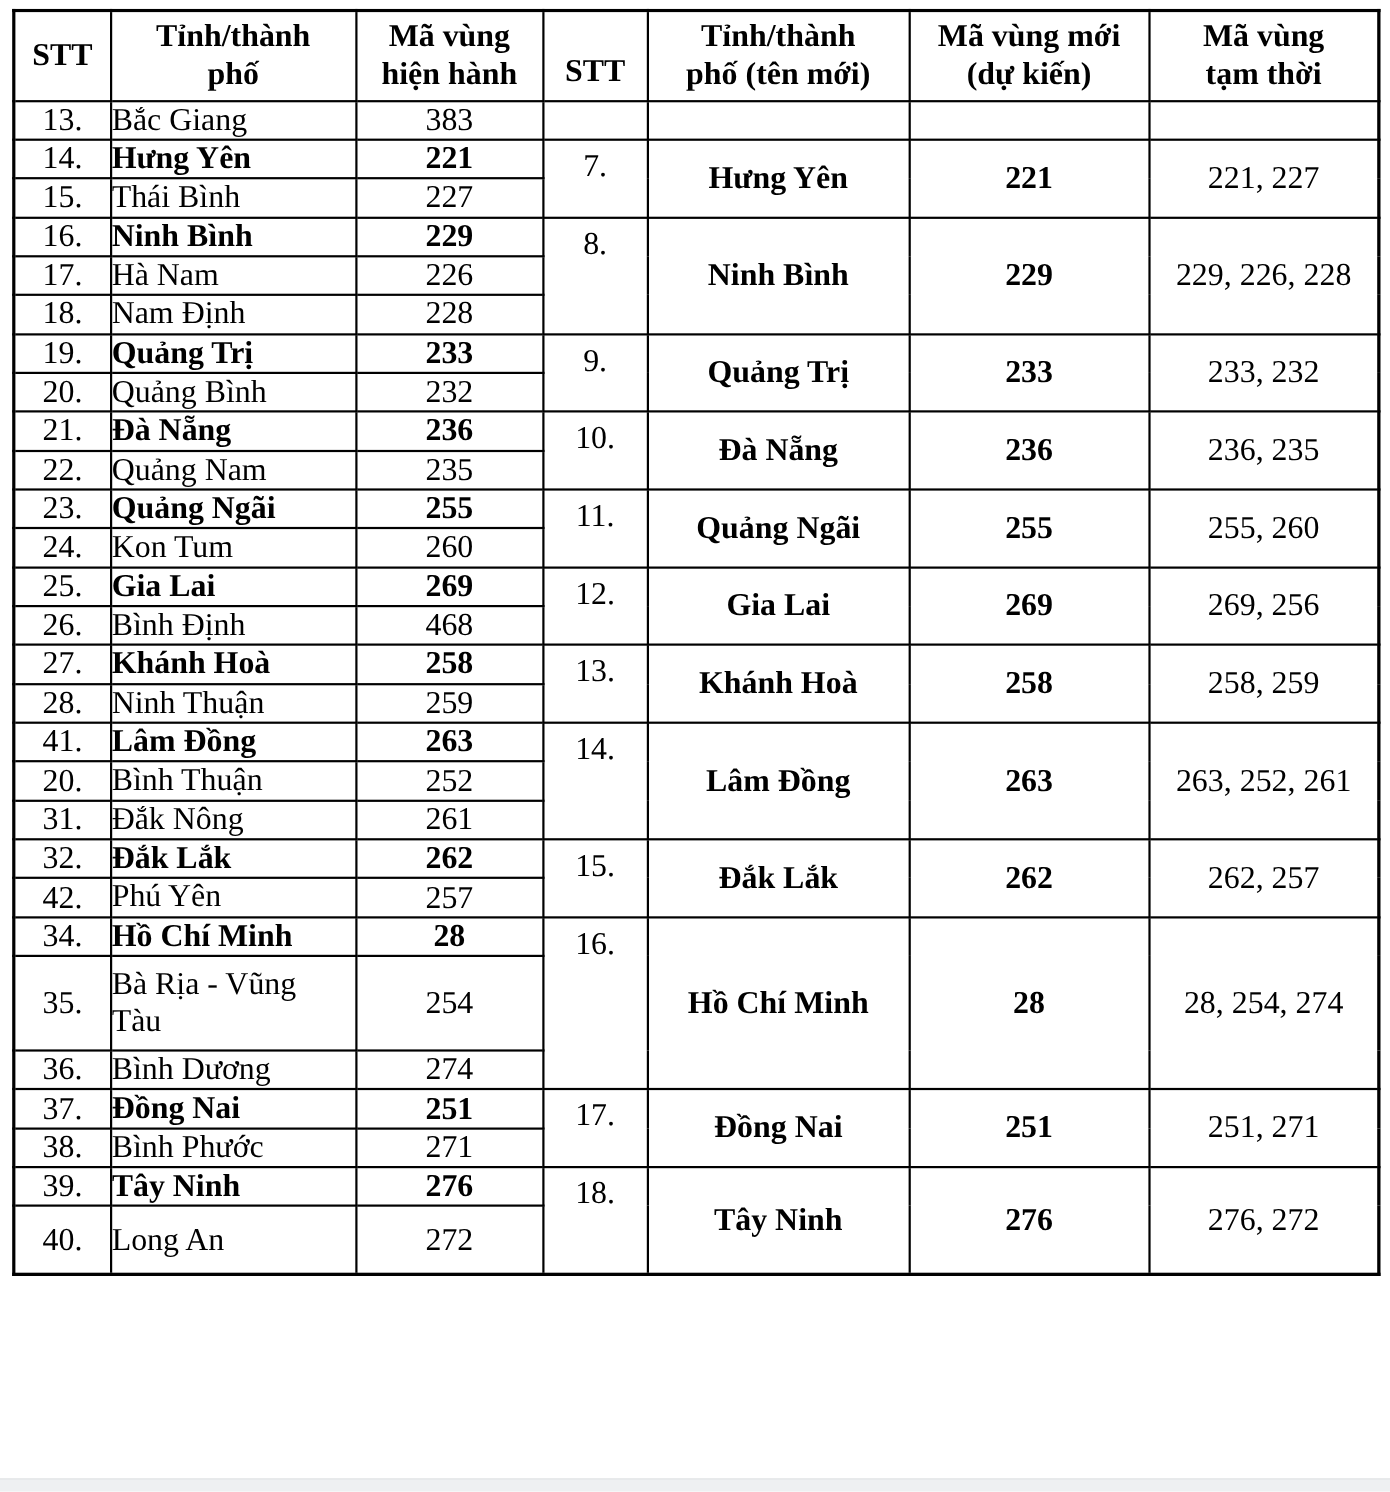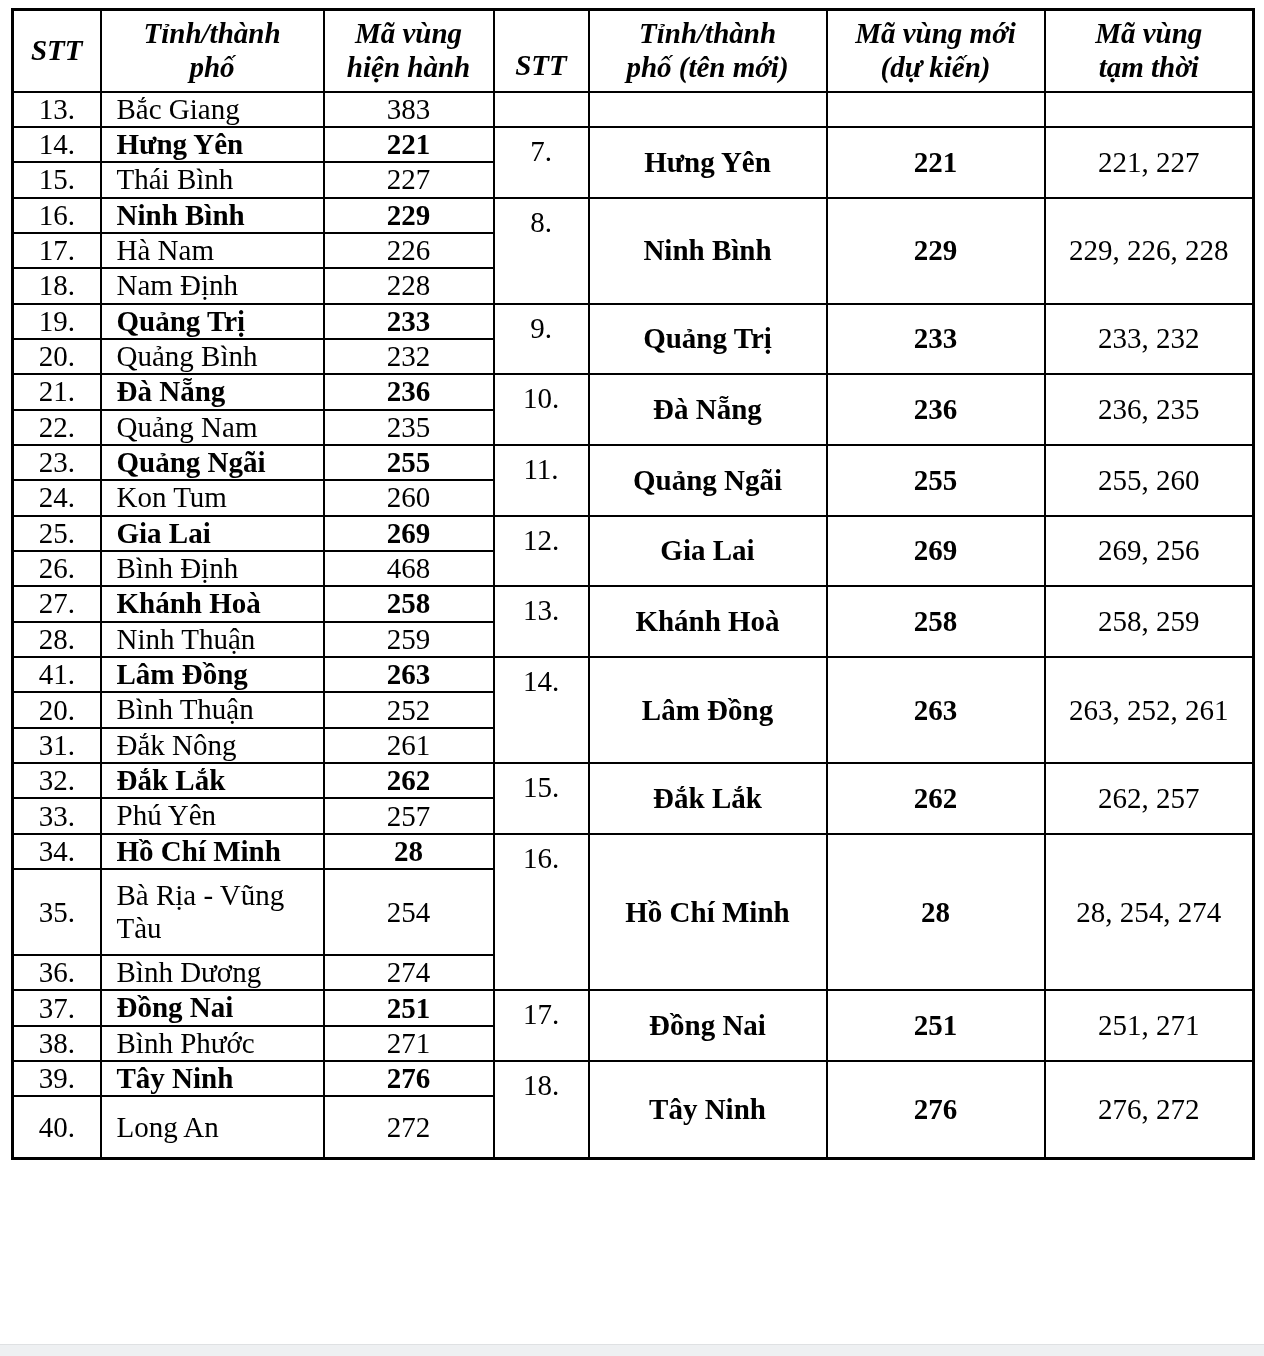--- a/index.html
+++ b/index.html
@@ -28,40 +28,39 @@
     table-layout: fixed;
     width: 1241px;
     border: 3px solid #000000;
   }
   th, td {
     border: 2px solid #000000;
     font-size: 29px;
     padding: 0;
     overflow: hidden;
   }
-  thead tr { height: 82px; font-style: italic; }
+  thead tr { height: 82px; }
   tbody tr { height: 31px; }
   tbody tr.tall { height: 86px; }
   tbody tr.last { height: 62px; }
   th {
     font-weight: 700;
     text-align: center;
     vertical-align: middle;
     white-space: pre-line;
     line-height: 1.15;
   }
   th.th-bottom {
     vertical-align: bottom;
     padding-bottom: 8px;
   }
   td { vertical-align: middle; }
   td.c { text-align: center; }
   td.name {
     text-align: left;
-    padding-left: 15px;
     white-space: pre-line;
     line-height: 1.15;
   }
   td.b, .b { font-weight: 700; }
   td.g-stt {
     vertical-align: top;
     padding-top: 7px;
     text-align: center;
   }
   .bottom-strip {
@@ -240,21 +239,21 @@
         <tr>
           <td class="c">32.</td>
           <td class="name b">Đắk Lắk</td>
           <td class="c b">262</td>
           <td class="g-stt" rowspan="2">15.</td>
           <td class="c b" rowspan="2">Đắk Lắk</td>
           <td class="c b" rowspan="2">262</td>
           <td class="c" rowspan="2">262, 257</td>
         </tr>
         <tr>
-          <td class="c">33.</td>
+          <td class="c">42.</td>
           <td class="name">Phú Yên</td>
           <td class="c">257</td>
         </tr>
         <tr>
           <td class="c">34.</td>
           <td class="name b">Hồ Chí Minh</td>
           <td class="c b">28</td>
           <td class="g-stt" rowspan="3">16.</td>
           <td class="c b" rowspan="3">Hồ Chí Minh</td>
           <td class="c b" rowspan="3">28</td>

